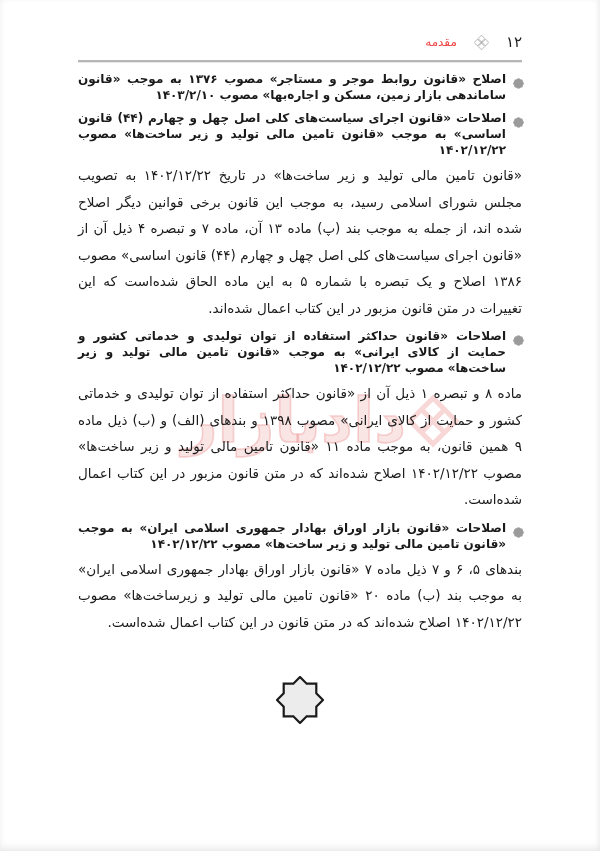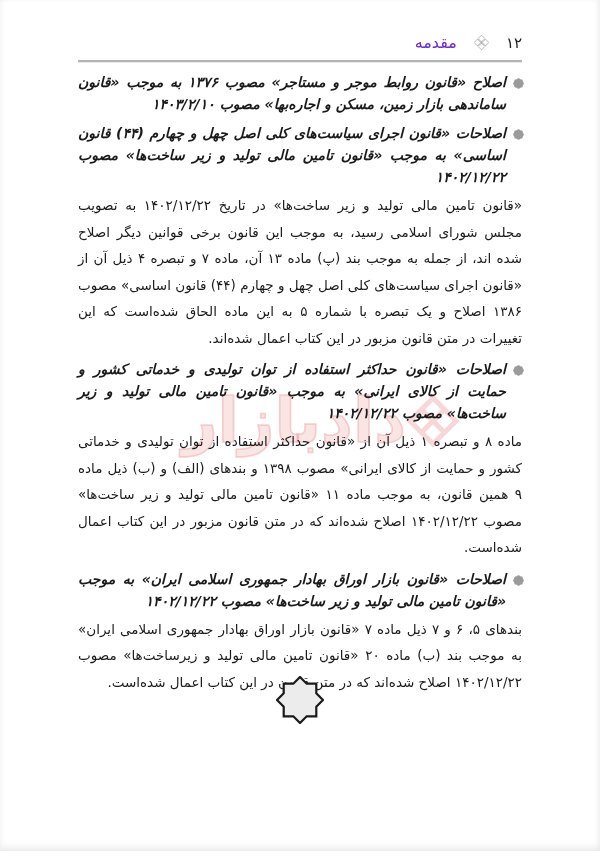--- a/index.html
+++ b/index.html
@@ -6,32 +6,32 @@
   .page {
     position:relative; width:600px; height:851px; background:#ffffff;
     font-family:"DejaVu Sans", sans-serif; color:#1a1a1a; overflow:hidden;
     box-shadow: inset 0 -4px 7px rgba(0,0,0,0.07), inset -2px 0 4px rgba(0,0,0,0.03);
   }
   .page-header {
     position:absolute; top:33px; right:78px; left:78px;
     direction:rtl; display:flex; align-items:center; gap:17px;
   }
   .page-number { font-weight:normal; font-size:15px; letter-spacing:1px; }
-  .header-title { font-size:16px; color:#6d28d9; }
+  .header-title { font-size:12px; color:#ef4444; }
   .header-rule {
     position:absolute; top:60px; right:78px; left:78px; height:2px;
     background:#b6b6b6; border-bottom:1px solid #e8e8e8;
   }
   .content {
     position:absolute; top:71px; right:78px; left:78px;
     direction:rtl; text-align:justify; z-index:1;
   }
   .section-heading {
     position:relative; padding-right:16px; margin:7px 0 4px;
-    font-weight:bold; font-size:14px; line-height:22px;font-style:italic;
+    font-weight:bold; font-size:12px; line-height:16px;
   }
   .section:first-child .section-heading { margin-top:0; }
   .bullet-icon { position:absolute; right:-2px; top:7px; }
   .section-body { margin:0 0 3px; font-size:13.5px; line-height:26.5px; }
   .watermark {
     position:absolute; top:384px; right:140px; z-index:0;
     direction:rtl; display:flex; align-items:center; gap:0; pointer-events:none;
   }
   .watermark-text {
     font-size:62px; font-weight:bold; letter-spacing:2px;

